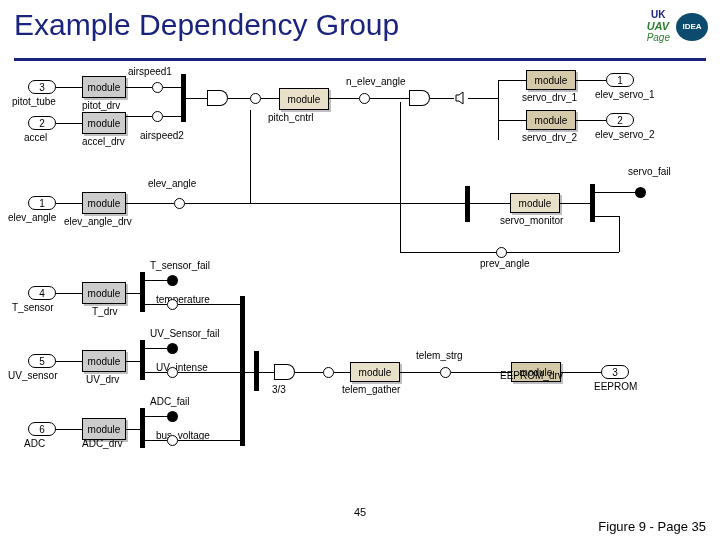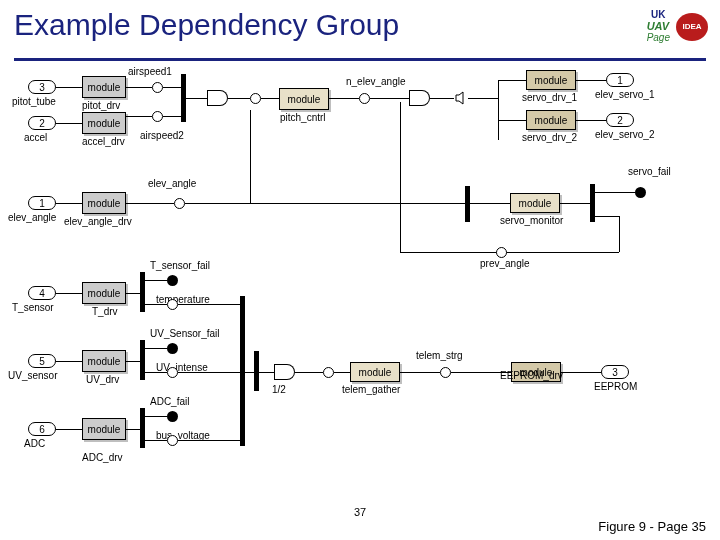--- a/index.html
+++ b/index.html
@@ -2,21 +2,21 @@
 <html><head>
 <meta charset="utf-8">
 <style>
   * { box-sizing: border-box; margin: 0; padding: 0; }
   body { width: 720px; height: 540px; background: #fff; font-family: Arial, sans-serif; position: relative; overflow: hidden; }
   .title { position: absolute; top: 8px; left: 14px; font-size: 30px; color: #1a237e; font-weight: 400; }
   .logo-group { position: absolute; top: 10px; right: 12px; display: flex; align-items: center; gap: 6px; }
   .logo-uk { font-size: 10px; font-weight: bold; color: #1a237e; text-align: center; line-height: 1; }
   .logo-uav { font-size: 11px; font-style: italic; font-weight: bold; color: #2e7d32; }
   .logo-group-text { font-size: 10px; font-style: italic; color: #2e7d32; }
-  .logo-idea { width: 32px; height: 28px; background: #b91c1c; border-radius: 50%; display: flex; align-items: center; justify-content: center; font-size: 8px; color: #fff; font-weight: bold; }
+  .logo-idea { width: 32px; height: 28px; background: #0c4a6e; border-radius: 50%; display: flex; align-items: center; justify-content: center; font-size: 8px; color: #fff; font-weight: bold; }
   .hr { position: absolute; top: 58px; left: 14px; right: 14px; height: 3px; background: #1a237e; }
   .diagram { position: absolute; top: 66px; left: 0; right: 0; bottom: 24px; }
   .lbl { position: absolute; font-size: 10px; color: #000; white-space: nowrap; }
   .inport { position: absolute; width: 28px; height: 14px; border: 1px solid #000; border-radius: 7px; display: flex; align-items: center; justify-content: center; font-size: 10px; background: #fff; }
   .outport { position: absolute; width: 28px; height: 14px; border: 1px solid #000; border-radius: 7px; display: flex; align-items: center; justify-content: center; font-size: 10px; background: #fff; }
   .module { position: absolute; border: 1px solid #000; background: #d4c9a8; font-size: 10px; display: flex; align-items: center; justify-content: center; box-shadow: 2px 2px 0 rgba(0,0,0,0.25); }
   .module.gray { background: #ccc; }
   .module.light { background: #e8e0c8; }
   .barv { position: absolute; width: 5px; background: #000; }
   .circle-o { position: absolute; width: 11px; height: 11px; border: 1px solid #000; border-radius: 50%; background: #fff; }
@@ -68,21 +68,21 @@
   <div class="line h" style="top:50px; left:126px; width:26px"></div>
   <div class="circle-o" style="top:45px; left:152px"></div>
   <div class="line h" style="top:50px; left:163px; width:18px"></div>
 
   <div class="line h" style="top:32px; left:186px; width:22px"></div>
   <div class="and-gate" style="top:24px; left:208px"></div>
   <div class="line h" style="top:32px; left:228px; width:22px"></div>
   <div class="circle-o" style="top:27px; left:250px"></div>
   <div class="line h" style="top:32px; left:261px; width:18px"></div>
   <div class="module light" style="top:22px; left:279px; width:50px; height:22px">module</div>
-  <div class="lbl" style="top:46px; left:280px">pitch_cntrl</div>
+  <div class="lbl" style="top:46px; left:268px">pitch_cntrl</div>
 
   <div class="lbl" style="top:10px; left:346px">n_elev_angle</div>
   <div class="line h" style="top:32px; left:329px; width:30px"></div>
   <div class="circle-o" style="top:27px; left:359px"></div>
   <div class="line h" style="top:32px; left:370px; width:40px"></div>
   <div class="and-gate" style="top:24px; left:410px"></div>
   <div class="line h" style="top:32px; left:430px; width:24px"></div>
 
   <svg class="speaker" style="top:25px; left:454px" viewBox="0 0 14 14">
       <polygon points="2,4 5,4 9,1 9,13 5,10 2,10" fill="none" stroke="#000" stroke-width="1"></polygon>
@@ -161,48 +161,48 @@
   <div class="circle-f" style="top:277px; left:167px"></div>
   <div class="lbl" style="top:296px; left:156px">UV_intense</div>
   <div class="line h" style="top:306px; left:145px; width:22px"></div>
   <div class="circle-o" style="top:301px; left:167px"></div>
   <div class="line h" style="top:306px; left:178px; width:62px"></div>
 
   <div class="inport" style="top:356px; left:28px">6</div>
   <div class="lbl" style="top:372px; left:24px">ADC</div>
   <div class="line h" style="top:363px; left:56px; width:26px"></div>
   <div class="module gray" style="top:352px; left:82px; width:44px; height:22px">module</div>
-  <div class="lbl" style="top:386px; left:82px">ADC_drv</div>
+  <div class="lbl" style="top:372px; left:82px">ADC_drv</div>
   <div class="line h" style="top:363px; left:126px; width:14px"></div>
   <div class="barv" style="top:342px; left:140px; height:40px"></div>
   <div class="lbl" style="top:330px; left:150px">ADC_fail</div>
   <div class="line h" style="top:350px; left:145px; width:22px"></div>
   <div class="circle-f" style="top:345px; left:167px"></div>
   <div class="lbl" style="top:364px; left:156px">bus_voltage</div>
   <div class="line h" style="top:374px; left:145px; width:22px"></div>
   <div class="circle-o" style="top:369px; left:167px"></div>
   <div class="line h" style="top:374px; left:178px; width:62px"></div>
 
   <div class="barv" style="top:230px; left:240px; height:150px"></div>
   <div class="barv" style="top:285px; left:254px; height:40px"></div>
   <div class="line h" style="top:306px; left:245px; width:9px"></div>
   <div class="line h" style="top:306px; left:259px; width:16px"></div>
   <div class="and-gate" style="top:298px; left:275px"></div>
-  <div class="lbl" style="top:318px; left:272px">1/2</div>
+  <div class="lbl" style="top:318px; left:272px">3/3</div>
   <div class="line h" style="top:306px; left:295px; width:28px"></div>
   <div class="circle-o" style="top:301px; left:323px"></div>
   <div class="line h" style="top:306px; left:334px; width:16px"></div>
   <div class="module light" style="top:296px; left:350px; width:50px; height:20px">module</div>
   <div class="lbl" style="top:318px; left:342px">telem_gather</div>
   <div class="lbl" style="top:284px; left:416px">telem_strg</div>
   <div class="line h" style="top:306px; left:400px; width:40px"></div>
   <div class="circle-o" style="top:301px; left:440px"></div>
   <div class="line h" style="top:306px; left:451px; width:60px"></div>
   <div class="module" style="top:296px; left:511px; width:50px; height:20px">module</div>
   <div class="lbl" style="top:304px; left:500px">EEPROM_drv</div>
   <div class="line h" style="top:306px; left:561px; width:40px"></div>
   <div class="outport" style="top:299px; left:601px">3</div>
   <div class="lbl" style="top:315px; left:594px">EEPROM</div>
 
 </div>
 
-<div class="footer-page">37</div>
+<div class="footer-page">45</div>
 <div class="footer-fig">Figure 9 - Page 35</div>
 
 </body></html>

